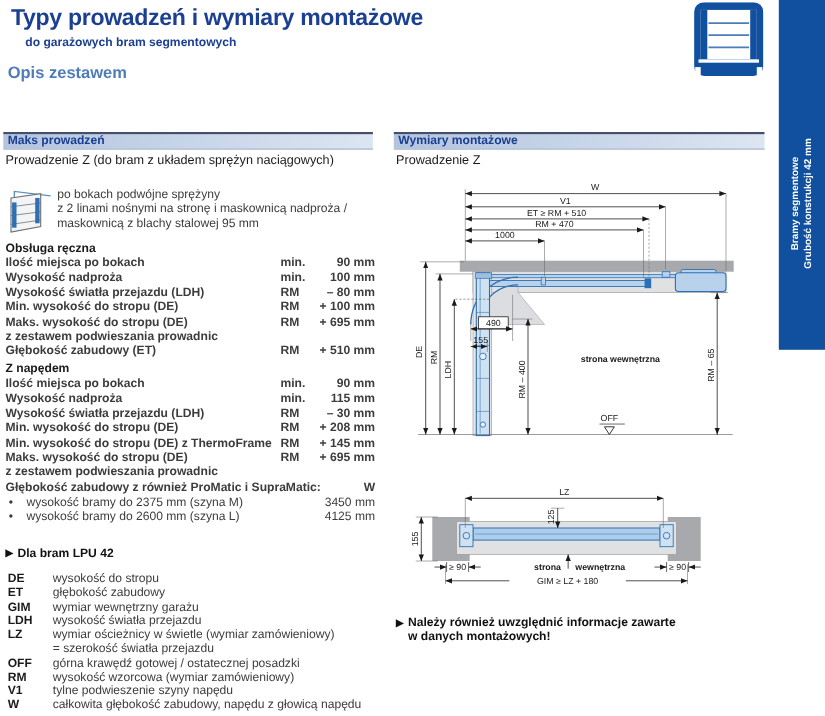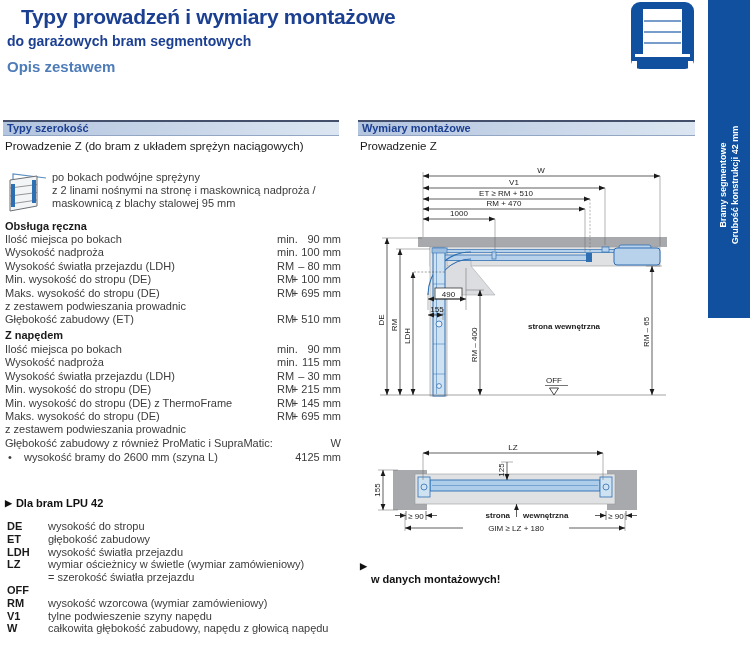--- a/index.html
+++ b/index.html
@@ -1,22 +1,22 @@
 <!DOCTYPE html>
 <html><head>
 <meta charset="utf-8">
 <style>
   html,body { margin:0; padding:0; background:#fff; }
   .page { position:relative; width:750px; height:651px; background:#fff;
           font-family:"Liberation Sans", sans-serif; color:#2e2e2e; overflow:hidden; }
   .abs { position:absolute; }
 
   
-  .title    { left:21px; top:5px;  font-size:21px; font-weight:bold; color:#1b3f91; letter-spacing:-0.3px; }
-  .subtitle { left:7px; top:33px; font-size:14px; font-weight:bold; color:#1b3f91; }
+  .title    { left:10px; top:5px;  font-size:21px; font-weight:bold; color:#1b3f91; letter-spacing:-0.3px; }
+  .subtitle { left:23px; top:33px; font-size:11px; font-weight:bold; color:#1b3f91; }
   .opis     { left:7px; top:58px; font-size:15px; font-weight:bold; color:#4e7cb9; }
 
   
   .tab { left:708px; top:0; width:42px; height:318px; background:#10509e; }
   .tab-text { position:absolute; top:185px; left:21px; transform:translate(-50%,-50%) rotate(-90deg);
               white-space:nowrap; color:#fff; font-weight:bold; font-size:9px; line-height:11.5px; text-align:center; }
 
   
   .colhdr { height:13px; background:linear-gradient(to right,#b3c4de,#dce6f2);
             border-top:2px solid #44506b; border-bottom:1px solid #93a6c4;
@@ -24,22 +24,22 @@
   .hdr-left  { left:3px;   top:120px; width:332px; }
   .hdr-right { left:358px; top:120px; width:333px; }
 
   .sect-heading { font-size:11.5px; font-weight:normal; color:#1a1a1a; }
 
   .intro-text { left:52px; top:171px; font-size:11px; line-height:13px; color:#3c3c3c; }
 
   .blk-title { font-size:11px; font-weight:bold; color:#1a1a1a; }
 
   .spec-table { left:5px; width:336px; font-size:11px; color:#3c3c3c; }
-  .spec-row { position:relative; height:13.4px; line-height:13.4px; white-space:nowrap; }
-  .spec-ref   { position:absolute; left:250px;margin-left:22px; }
+  .spec-row { position:relative; height:13.4px; line-height:13.4px; white-space:nowrap;font-weight:bold; }
+  .spec-ref   { position:absolute; left:250px; }
   .spec-value { position:absolute; left:266px; width:70px; text-align:right; }
 
   .depth-row { position:relative; height:13.3px; line-height:13.3px; font-size:11px; color:#3c3c3c; white-space:nowrap; }
   .depth-bullet { display:inline-block; width:16px; padding-left:3px; }
 
   .arrow-line { font-size:11px; font-weight:bold; color:#111; }
   .tri { font-size:9px; vertical-align:1px; padding-right:4px; }
 
   .legend { left:7px; top:520px; width:340px; font-size:11px; color:#3c3c3c; }
   .legend-row { display:flex; line-height:12.8px; }
@@ -75,21 +75,21 @@
     </svg>
   </div>
 
   <div class="abs tab">
     <div class="tab-text">
       <div>Bramy segmentowe</div>
       <div>Grubość konstrukcji 42 mm</div>
     </div>
   </div>
 
-  <div class="abs colhdr hdr-left">Typy szerokość</div>
+  <div class="abs colhdr hdr-left">Maks prowadzeń</div>
   <div class="abs sect-heading" style="left:5px; top:140px;">Prowadzenie Z (do bram z układem sprężyn naciągowych)</div>
 
   <div class="abs" style="left:6px; top:170px;">
     <svg width="42" height="46" viewBox="0 0 42 46">
       <polyline points="7,9 7,4 40,8" fill="none" stroke="#5a8fc0" stroke-width="1.2"></polyline>
       <polygon points="4,10 31,6 31,36 4,41" fill="#f2f4f6" stroke="#6b6f73" stroke-width="1"></polygon>
       <line x1="4" y1="18" x2="31" y2="14.5" stroke="#6b6f73" stroke-width="0.7"></line>
       <line x1="4" y1="26" x2="31" y2="22.5" stroke="#6b6f73" stroke-width="0.7"></line>
       <line x1="4" y1="34" x2="31" y2="30" stroke="#6b6f73" stroke-width="0.7"></line>
       <rect x="5" y="14" width="4" height="23" fill="#2e6fb3"></rect>
@@ -111,62 +111,68 @@
     <div class="spec-row"><span>Maks. wysokość do stropu (DE)</span><span class="spec-ref">RM</span><span class="spec-value">+ 695 mm</span></div>
     <div class="spec-row"><span>z zestawem podwieszania prowadnic</span><span class="spec-ref"></span><span class="spec-value"></span></div>
     <div class="spec-row"><span>Głębokość zabudowy (ET)</span><span class="spec-ref">RM</span><span class="spec-value">+ 510 mm</span></div>
   </div>
 
   <div class="abs blk-title" style="left:5px; top:329px;">Z napędem</div>
   <div class="abs spec-table" style="top:343px;">
     <div class="spec-row"><span>Ilość miejsca po bokach</span><span class="spec-ref">min.</span><span class="spec-value">90 mm</span></div>
     <div class="spec-row"><span>Wysokość nadproża</span><span class="spec-ref">min.</span><span class="spec-value">115 mm</span></div>
     <div class="spec-row"><span>Wysokość światła przejazdu  (LDH)</span><span class="spec-ref">RM</span><span class="spec-value">– 30 mm</span></div>
-    <div class="spec-row"><span>Min. wysokość do stropu (DE)</span><span class="spec-ref">RM</span><span class="spec-value">+ 215 mm</span></div>
+    <div class="spec-row"><span>Min. wysokość do stropu (DE)</span><span class="spec-ref">RM</span><span class="spec-value">+ 208 mm</span></div>
     <div class="spec-row"><span>Min. wysokość do stropu (DE) z ThermoFrame</span><span class="spec-ref">RM</span><span class="spec-value">+ 145 mm</span></div>
     <div class="spec-row"><span>Maks. wysokość do stropu (DE)</span><span class="spec-ref">RM</span><span class="spec-value">+ 695 mm</span></div>
     <div class="spec-row"><span>z zestawem podwieszania prowadnic</span><span class="spec-ref"></span><span class="spec-value"></span></div>
   </div>
 
   <div class="abs spec-table" style="top:437px;">
     <div class="spec-row">
       <span>Głębokość zabudowy z również ProMatic i SupraMatic:</span>
       <span class="spec-value">W</span>
     </div>
   </div>
   <div class="abs" style="left:5px; top:451px; width:336px;">
+    <div class="depth-row"><span class="depth-bullet">•</span><span>wysokość bramy do 2375 mm (szyna M)</span><span class="spec-value" style="position:absolute; left:266px; width:70px; text-align:right;">3450 mm</span></div>
     <div class="depth-row"><span class="depth-bullet">•</span><span>wysokość bramy do 2600 mm (szyna L)</span><span class="spec-value" style="position:absolute; left:266px; width:70px; text-align:right;">4125 mm</span></div>
   </div>
 
   <div class="abs arrow-line" style="left:5px; top:497px;">
     <span class="tri">▶</span><span>Dla bram LPU 42</span>
   </div>
 
   <div class="abs legend">
     <div class="legend-row">
         <div class="legend-code">DE</div>
         <div>wysokość do stropu</div>
       </div>
     <div class="legend-row">
         <div class="legend-code">ET</div>
         <div>głębokość zabudowy</div>
+      </div>
+    <div class="legend-row">
+        <div class="legend-code">GIM</div>
+        <div>wymiar wewnętrzny garażu</div>
       </div>
     <div class="legend-row">
         <div class="legend-code">LDH</div>
         <div>wysokość światła przejazdu</div>
       </div>
     <div class="legend-row">
         <div class="legend-code">LZ</div>
         <div>
           <div>wymiar ościeżnicy w świetle (wymiar zamówieniowy)</div>
           <div>= szerokość światła przejazdu</div>
         </div>
       </div>
     <div class="legend-row">
         <div class="legend-code">OFF</div>
+        <div>górna krawędź gotowej / ostatecznej posadzki</div>
       </div>
     <div class="legend-row">
         <div class="legend-code">RM</div>
         <div>wysokość wzorcowa (wymiar zamówieniowy)</div>
       </div>
     <div class="legend-row">
         <div class="legend-code">V1</div>
         <div>tylne podwieszenie szyny napędu</div>
       </div>
     <div class="legend-row">
@@ -355,19 +361,19 @@
         <rect x="105" y="84" width="106" height="11" fill="#ffffff"></rect>
         <text class="dimtxt" x="158" y="93" text-anchor="middle">GIM ≥ LZ + 180</text>
       </g>
     </svg>
   </div>
 
   <div class="abs note">
     <div style="display:flex;">
       <span class="tri">▶</span>
       <span>
-        <br>
+        <span>Należy również uwzględnić informacje zawarte</span><br>
         <span>w danych montażowych!</span>
       </span>
     </div>
   </div>
 
 </div>
 
 </body></html>

